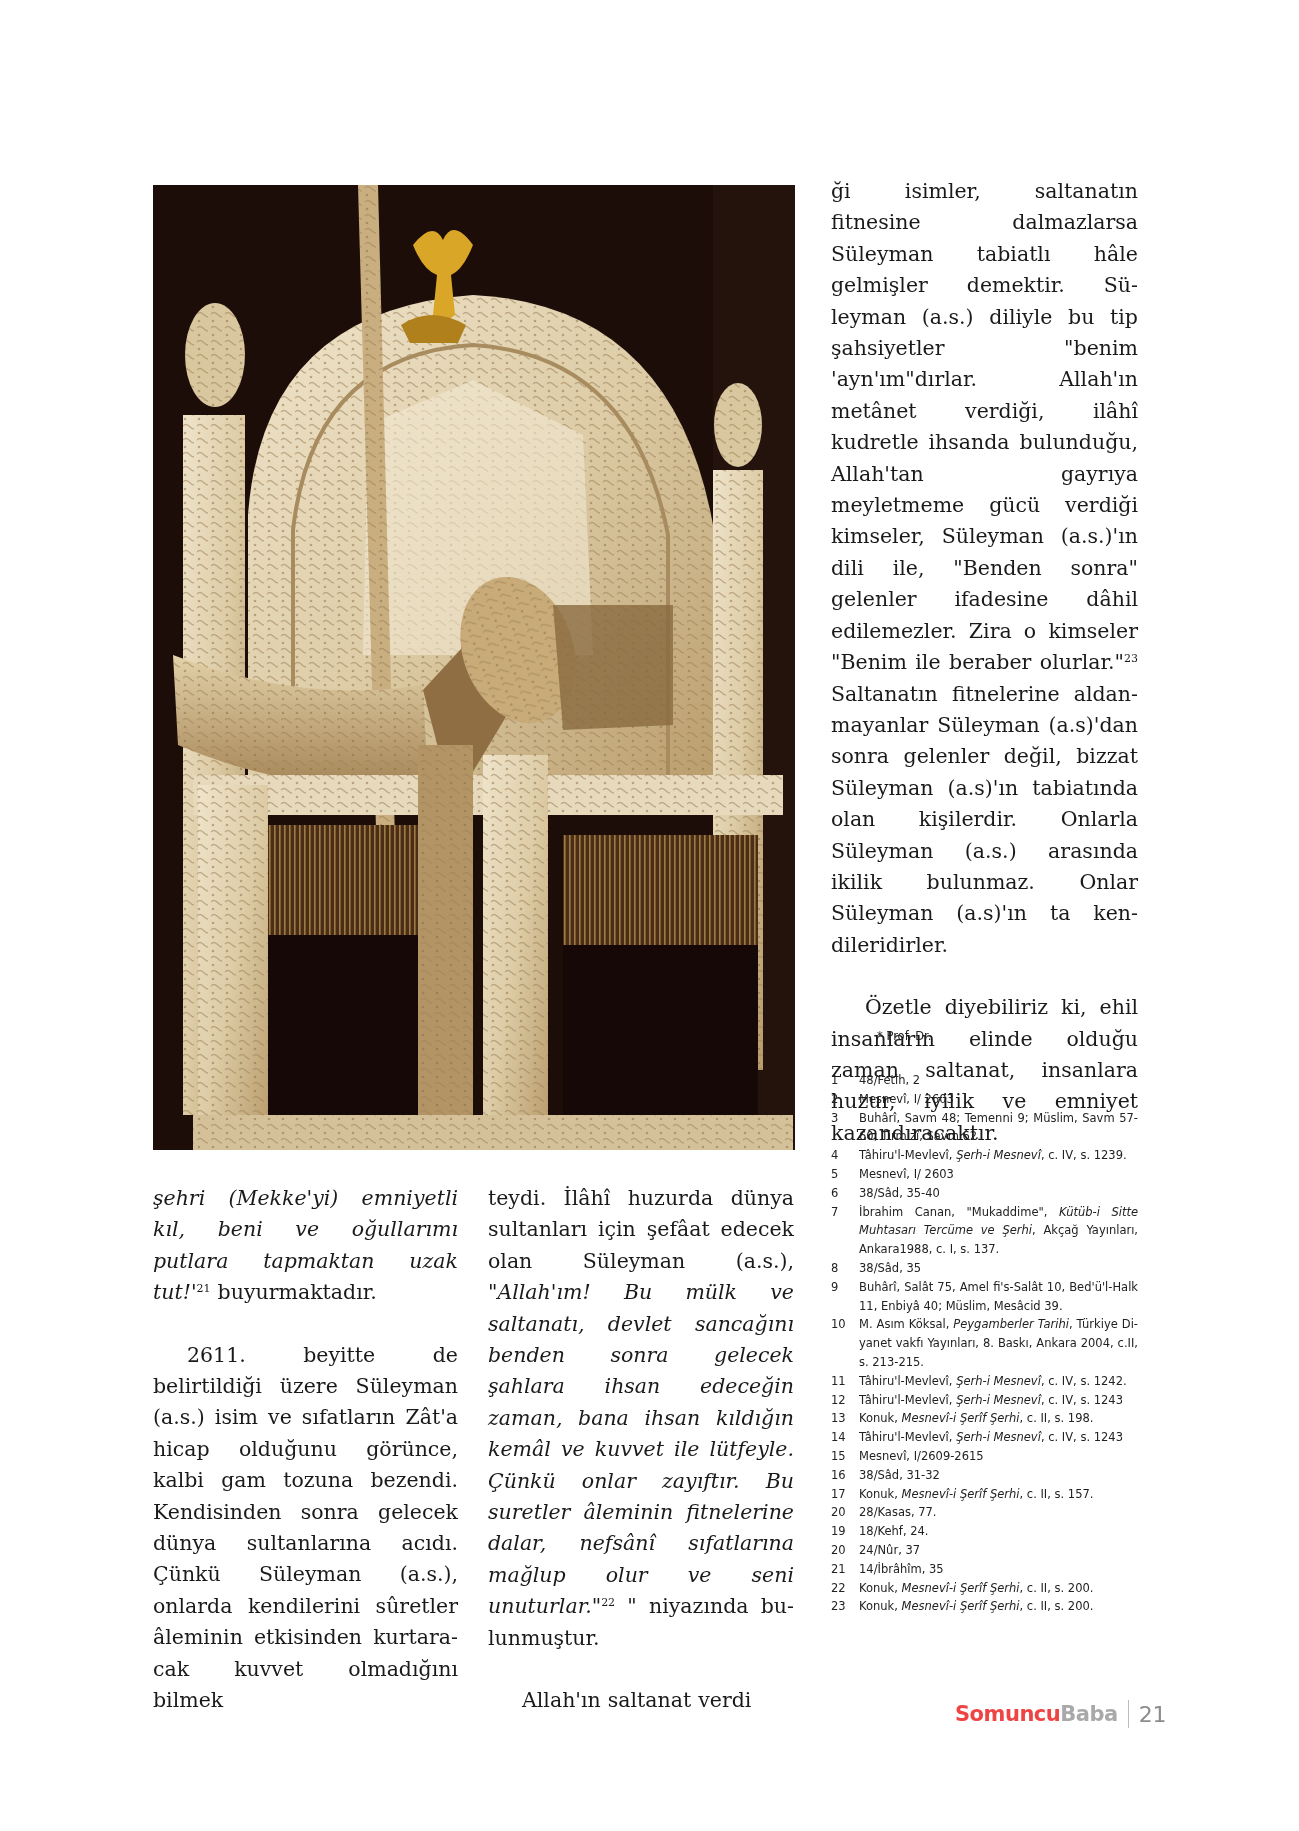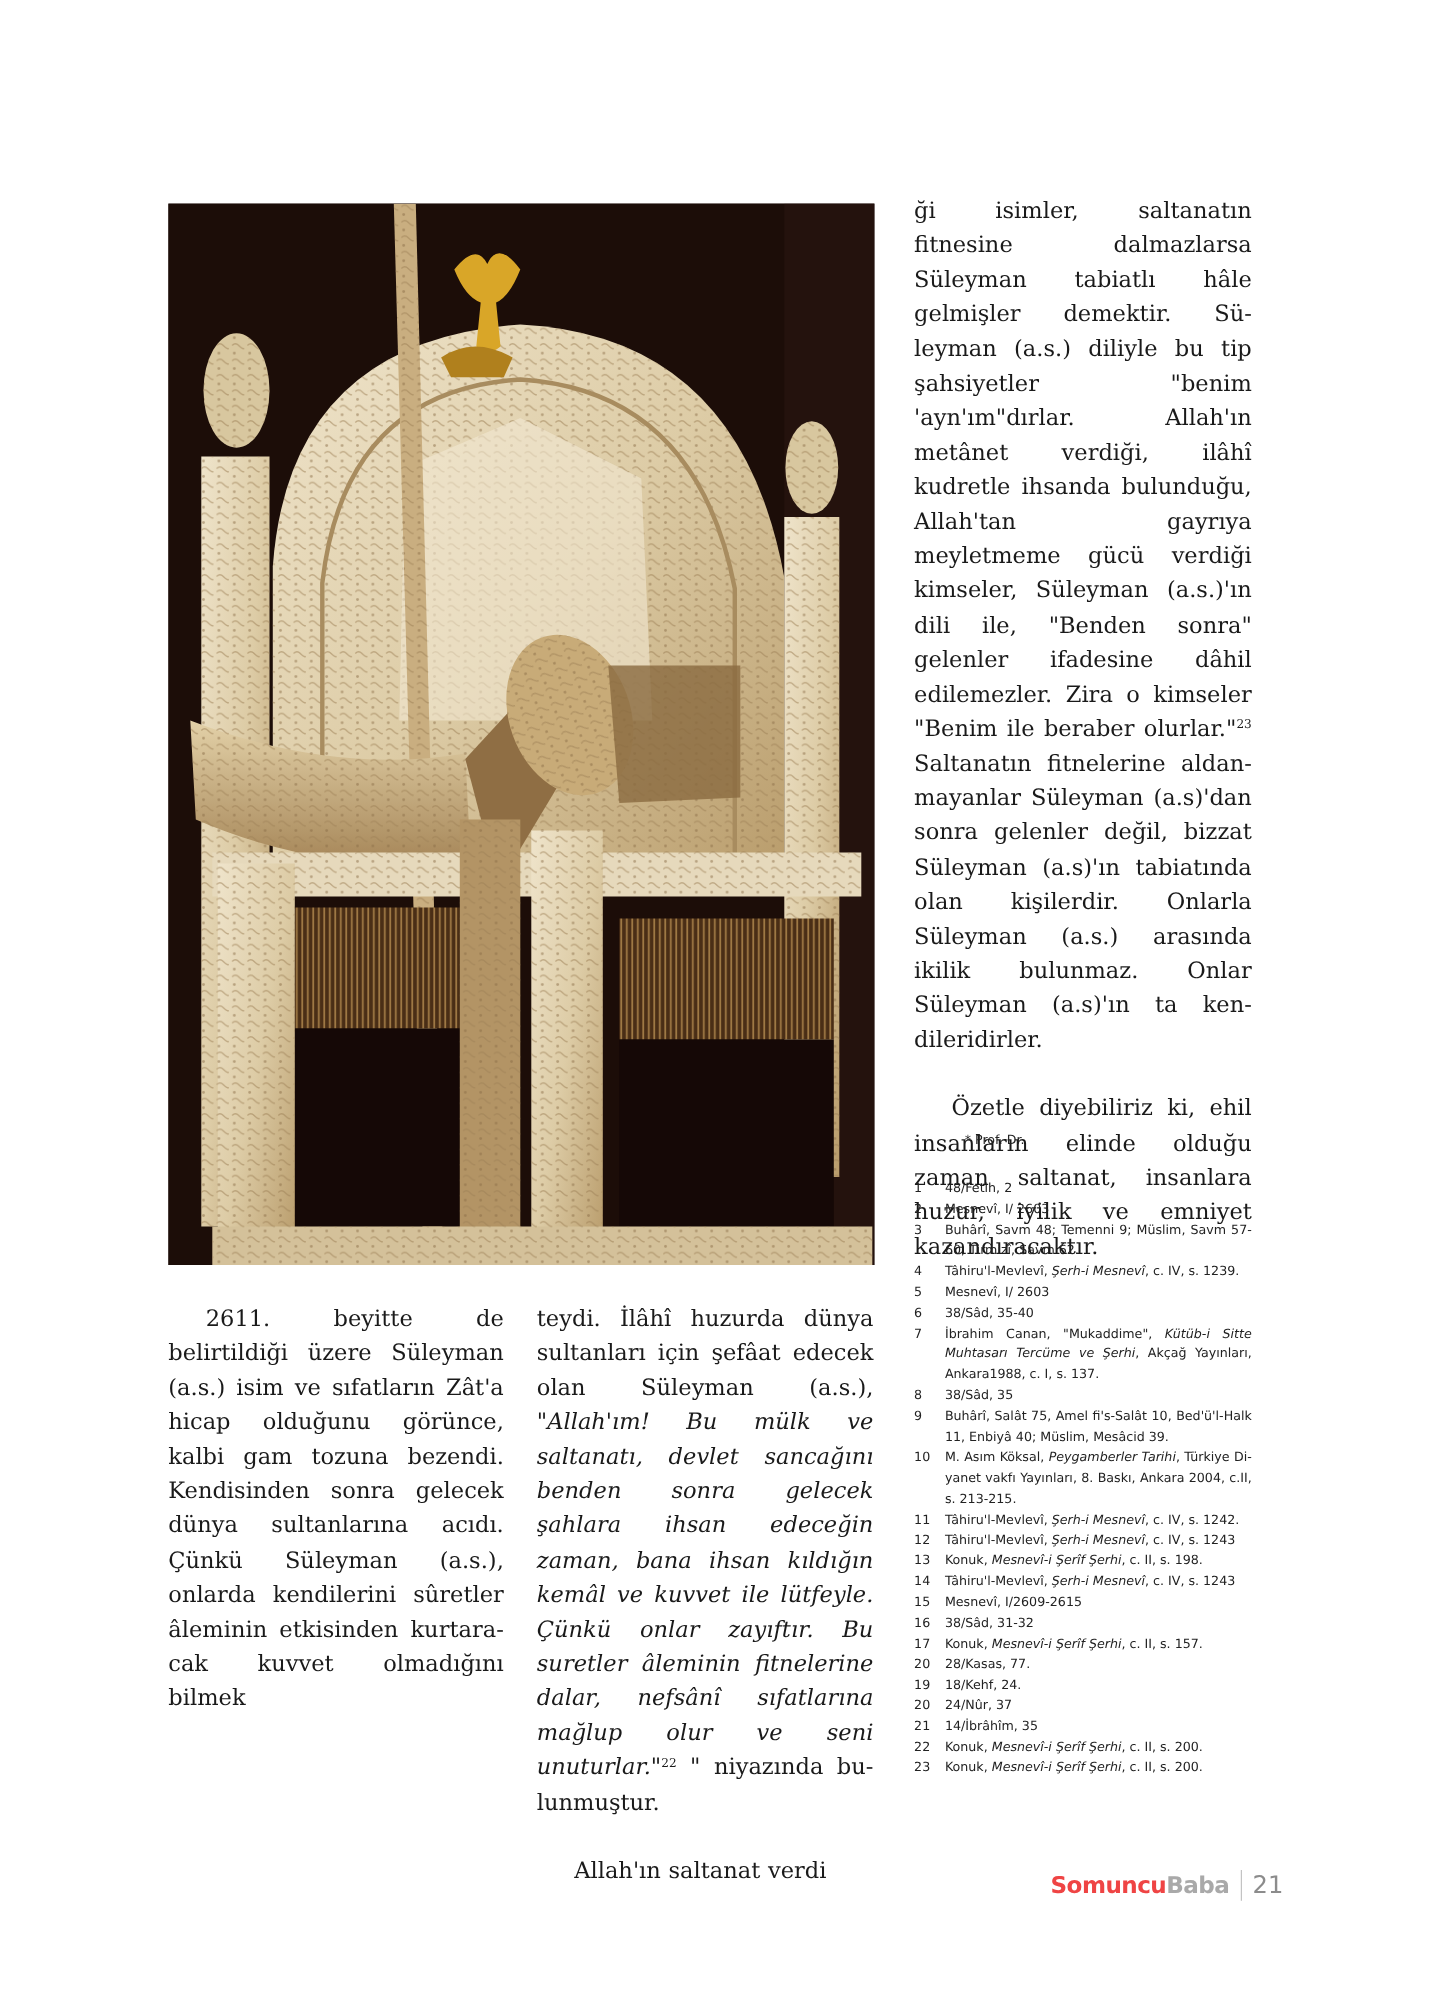--- a/index.html
+++ b/index.html
@@ -122,20 +122,23 @@
     <rect x="265" y="560" width="55" height="405" fill="#b39465"></rect>
     <rect x="265" y="560" width="55" height="405" fill="url(#carve)"></rect>
     <rect x="330" y="570" width="65" height="395" fill="url(#ivory)"></rect>
     <rect x="330" y="570" width="65" height="395" fill="url(#carve)"></rect>
     <rect x="40" y="930" width="600" height="35" fill="#d4c19a"></rect>
     <rect x="40" y="930" width="600" height="35" fill="url(#carve)"></rect>
   </svg>
 </div>
 
 <div class="col" id="col-left">
+  <p>
+    <em>şehri (Mekke'yi) emniyetli kıl, beni ve oğullarımı putlara tap­maktan uzak tut!'</em><sup>21</sup><span> buyurmak­tadır.</span>
+  </p>
   <p class="indent">
     <span>2611. beyitte de belirtildi­ği üzere Süleyman (a.s.) isim ve sıfatların Zât'a hicap oldu­ğunu görünce, kalbi gam tozu­na bezendi. Kendisinden son­ra gelecek dünya sultanlarına acıdı. Çünkü Süleyman (a.s.), onlarda kendilerini sûretler âleminin etkisinden kurtara­cak kuvvet olmadığını bilmek­</span>
   </p>
 </div>
 
 <div class="col" id="col-middle">
   <p>
     <span>teydi. İlâhî huzurda dünya sul­tanları için şefâat edecek olan Süleyman (a.s.), </span><em>"Allah'ım! Bu mülk ve saltanatı, devlet san­cağını benden sonra gelecek şahlara ihsan edeceğin zaman, bana ihsan kıldığın kemâl ve kuvvet ile lütfeyle. Çünkü onlar zayıftır. Bu suretler âleminin fitnelerine dalar, nefsânî sı­fatlarına mağlup olur ve seni unuturlar."</em><sup>22</sup><span> " niyazında bu­lunmuştur.</span>
   </p>
   <p class="indent">

